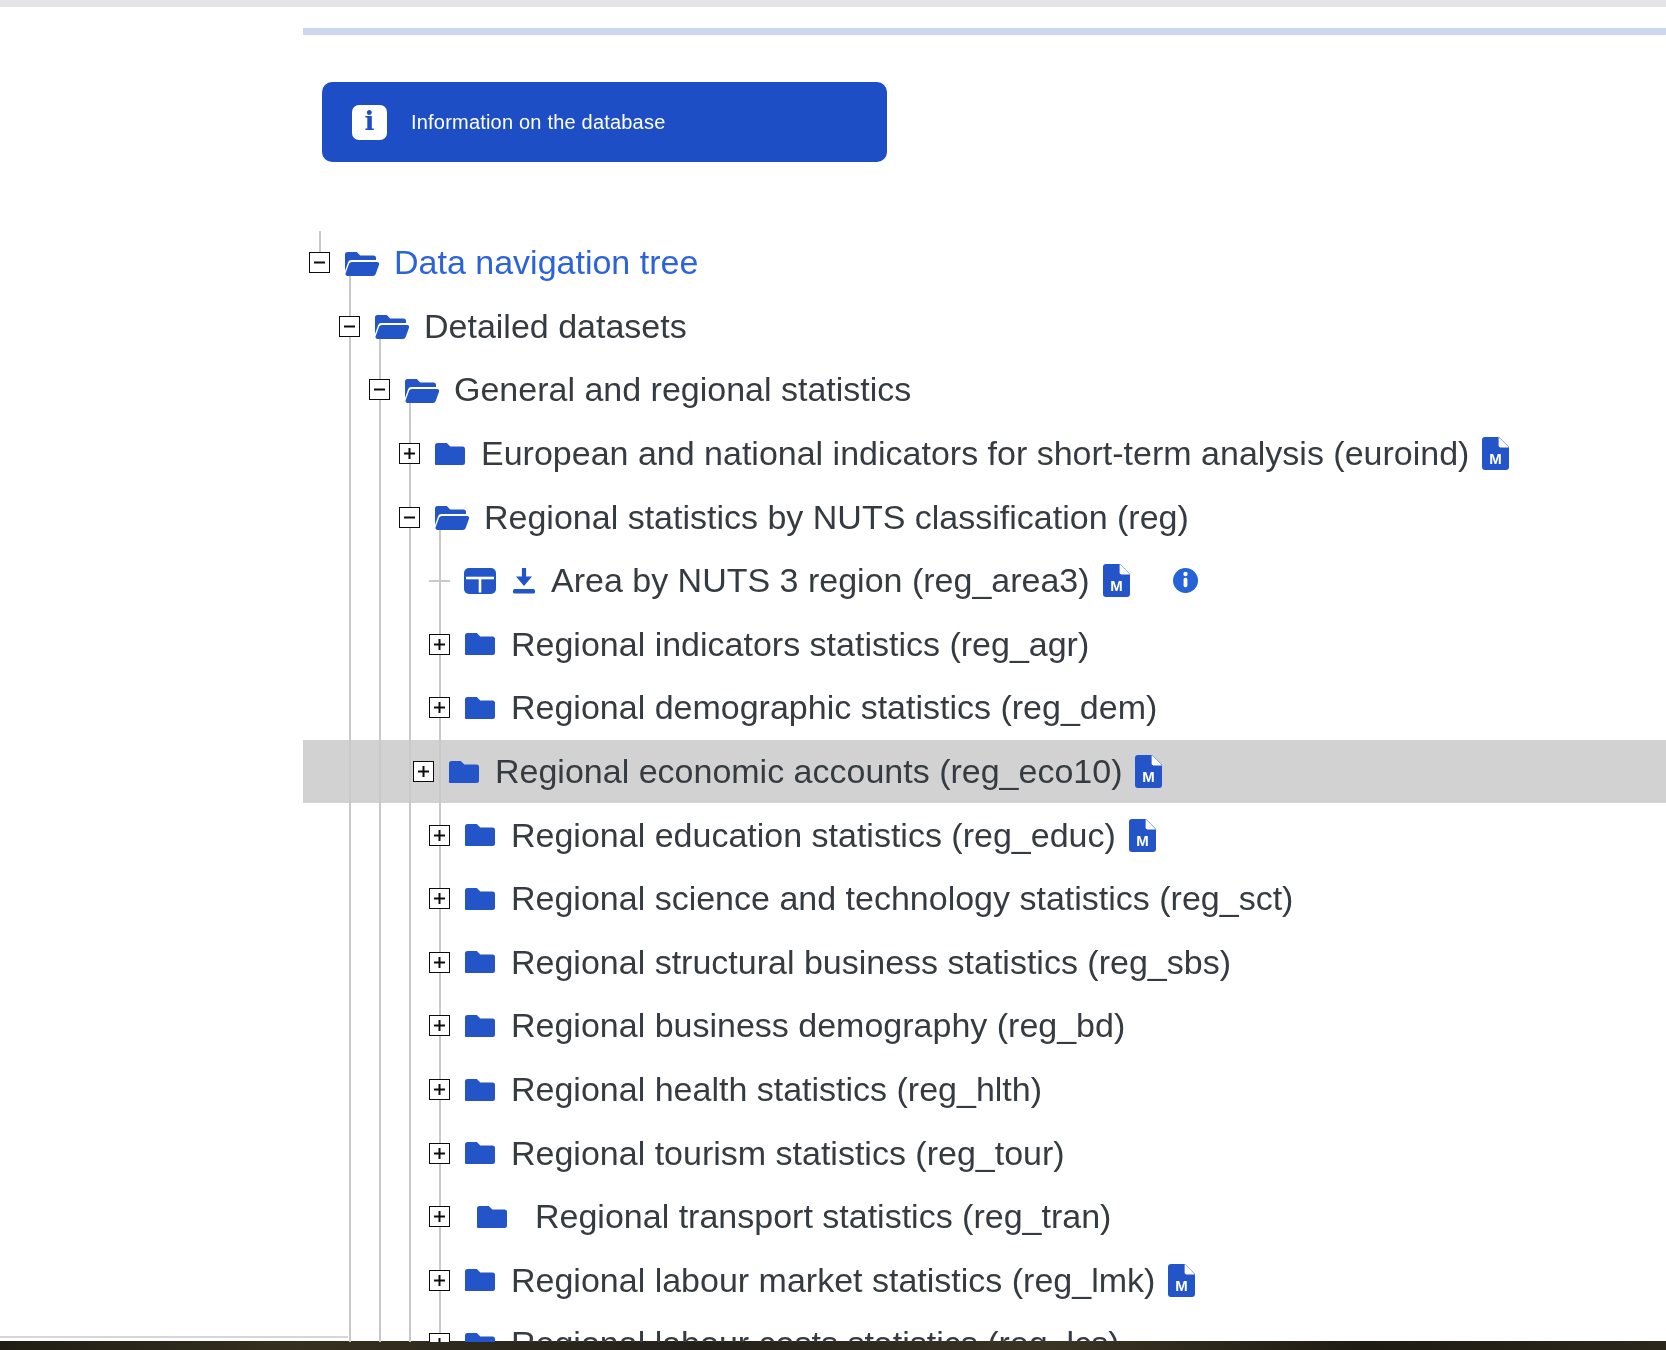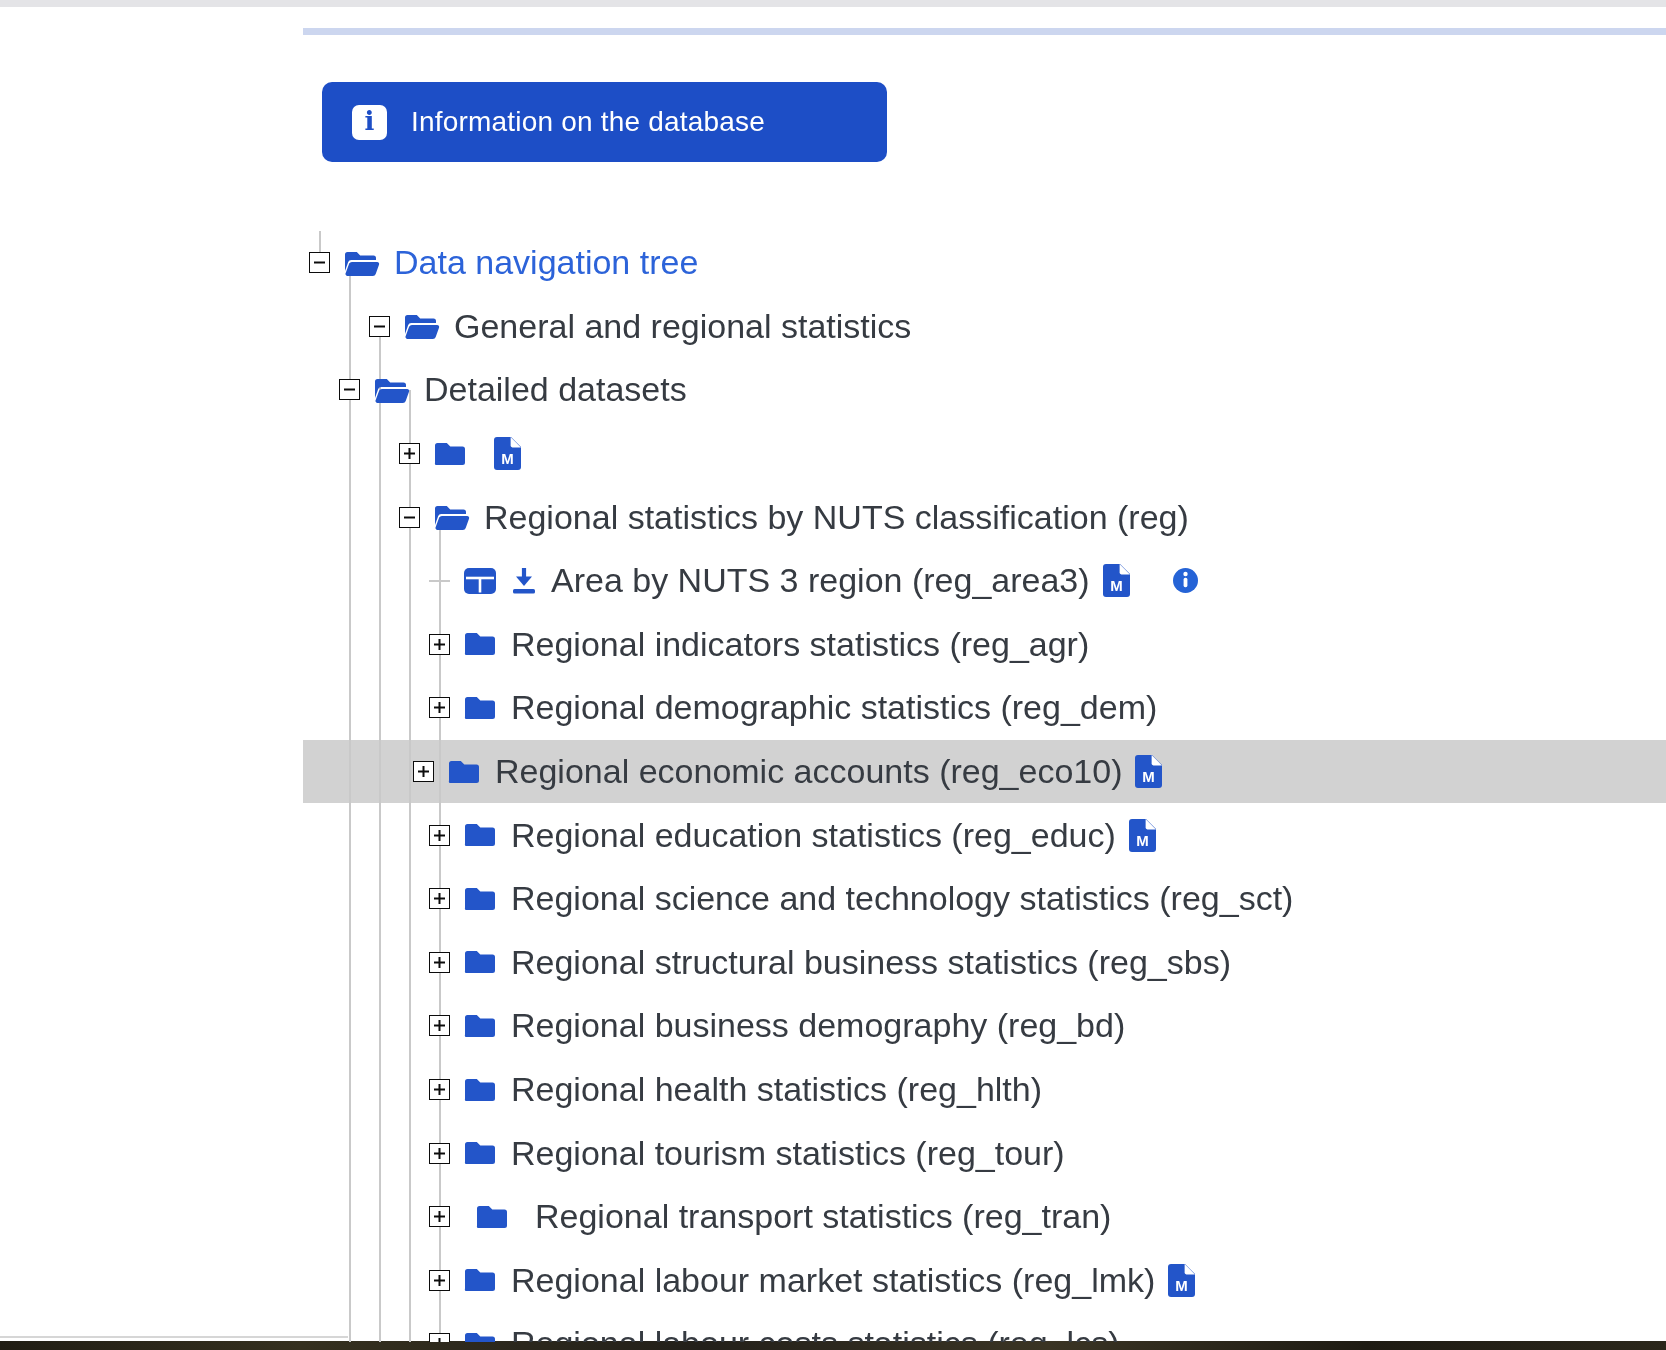--- a/index.html
+++ b/index.html
@@ -28,21 +28,21 @@
   .info-button{
     position:absolute;left:322px;top:82px;height:80px;width:565px;
     background:var(--btn-blue);border:none;border-radius:10px;
     display:flex;align-items:center;padding:0 0 0 30px;gap:24px;
     cursor:pointer;box-sizing:border-box;
   }
   .btn-ic{width:35px;height:35px;background:#ffffff;border-radius:7px;
     display:flex;align-items:center;justify-content:center;flex:0 0 auto;}
   .btn-ic span{font-family:"DejaVu Serif", serif;font-weight:bold;font-size:26px;
     color:var(--btn-blue);line-height:1;transform:translateY(-1px);}
-  .info-button .btn-label{color:#ffffff;font-size:28px;letter-spacing:.2px;white-space:nowrap;}
+  .info-button .btn-label{color:#ffffff;font-size:20px;letter-spacing:.2px;white-space:nowrap;}
   
   .tree{position:absolute;left:303px;top:231px;width:1363px;height:1111px;overflow:hidden;}
   .tree-row{height:63.6px;display:flex;align-items:center;position:relative;box-sizing:border-box;white-space:nowrap;}
   .tree-row > *{position:relative;z-index:2;}
   .tree-row.highlighted{background:var(--highlight);}
   .toggle{
     width:21px;height:21px;box-sizing:border-box;flex:0 0 auto;
     border:1.5px solid #0c0c0c;background:#ffffff;margin-right:13px;
     display:flex;align-items:center;justify-content:center;cursor:pointer;
   }
@@ -93,70 +93,71 @@
     <span class="icon fold">
       <svg width="37" height="28" viewBox="0 0 37 28">
         <path fill="currentColor" d="M2 22 V5.5 A2.5 2.5 0 0 1 4.5 3 h9.3 l3.4 3.4 h13.3 a2.5 2.5 0 0 1 2.5 2.5 V11 H8.2 a3.2 3.2 0 0 0 -3 2.1 Z"></path>
         <path fill="currentColor" d="M8.9 13 h25.2 a2 2 0 0 1 1.9 2.7 l-3.3 9.2 a3 3 0 0 1 -2.8 2 H4.5 a2 2 0 0 1 -1.9 -2.7 l3.5 -9.5 A3.2 3.2 0 0 1 8.9 13 Z"></path>
       </svg>
     </span>
 
     <span class="label link">Data navigation tree</span>
 
   </div>
-      <div class="tree-row" style="padding-left: 66px;">
+      <div class="tree-row" style="padding-left: 36px;">
     <span class="toggle minus">
       <svg width="17" height="17" viewBox="0 0 17 17">
         <line class="h" x1="3" y1="8.5" x2="14" y2="8.5"></line>
         <line class="v" x1="8.5" y1="3" x2="8.5" y2="14"></line>
       </svg>
     </span>
 
     <span class="icon fold">
       <svg width="37" height="28" viewBox="0 0 37 28">
         <path fill="currentColor" d="M2 22 V5.5 A2.5 2.5 0 0 1 4.5 3 h9.3 l3.4 3.4 h13.3 a2.5 2.5 0 0 1 2.5 2.5 V11 H8.2 a3.2 3.2 0 0 0 -3 2.1 Z"></path>
         <path fill="currentColor" d="M8.9 13 h25.2 a2 2 0 0 1 1.9 2.7 l-3.3 9.2 a3 3 0 0 1 -2.8 2 H4.5 a2 2 0 0 1 -1.9 -2.7 l3.5 -9.5 A3.2 3.2 0 0 1 8.9 13 Z"></path>
       </svg>
     </span>
 
-    <span class="label">General and regional statistics</span>
-
-  </div>
-      <div class="tree-row" style="padding-left: 36px;">
+    <span class="label">Detailed datasets</span>
+
+  </div>
+      <div class="tree-row" style="padding-left: 66px;">
     <span class="toggle minus">
       <svg width="17" height="17" viewBox="0 0 17 17">
         <line class="h" x1="3" y1="8.5" x2="14" y2="8.5"></line>
         <line class="v" x1="8.5" y1="3" x2="8.5" y2="14"></line>
       </svg>
     </span>
 
     <span class="icon fold">
       <svg width="37" height="28" viewBox="0 0 37 28">
         <path fill="currentColor" d="M2 22 V5.5 A2.5 2.5 0 0 1 4.5 3 h9.3 l3.4 3.4 h13.3 a2.5 2.5 0 0 1 2.5 2.5 V11 H8.2 a3.2 3.2 0 0 0 -3 2.1 Z"></path>
         <path fill="currentColor" d="M8.9 13 h25.2 a2 2 0 0 1 1.9 2.7 l-3.3 9.2 a3 3 0 0 1 -2.8 2 H4.5 a2 2 0 0 1 -1.9 -2.7 l3.5 -9.5 A3.2 3.2 0 0 1 8.9 13 Z"></path>
       </svg>
     </span>
 
-    <span class="label">Detailed datasets</span>
+    <span class="label">General and regional statistics</span>
 
   </div>
       <div class="tree-row" style="padding-left: 96px;">
     <span class="toggle plus">
       <svg width="17" height="17" viewBox="0 0 17 17">
         <line class="h" x1="3" y1="8.5" x2="14" y2="8.5"></line>
         <line class="v" x1="8.5" y1="3" x2="8.5" y2="14"></line>
       </svg>
     </span>
 
     <span class="icon fold">
       <svg width="34" height="28" viewBox="0 0 34 28">
         <path fill="currentColor" d="M2 5.5 A2.5 2.5 0 0 1 4.5 3 h9.3 l3.5 3.5 H29.5 A2.5 2.5 0 0 1 32 9 v13.5 a2.5 2.5 0 0 1 -2.5 2.5 h-27 A2.5 2.5 0 0 1 2 22.5 Z"></path>
       </svg>
     </span>
 
+    <span class="label">European and national indicators for short-term analysis (euroind)</span>
     <span class="icon meta">
       <svg width="27" height="33" viewBox="0 0 27 33">
         <path fill="currentColor" d="M3 0 h14 l10 10 v20 a3 3 0 0 1 -3 3 H3 a3 3 0 0 1 -3 -3 V3 a3 3 0 0 1 3 -3 Z"></path>
         <path fill="#ffffff" d="M16.6 0 L27 10.4 h-8.6 a1.8 1.8 0 0 1 -1.8 -1.8 Z"></path>
         <text x="13.5" y="27" text-anchor="middle" font-size="15" font-weight="bold" fill="#ffffff" font-family="Liberation Sans, sans-serif">M</text>
       </svg>
     </span>
 
   </div>
       <div class="tree-row" style="padding-left: 96px;">

